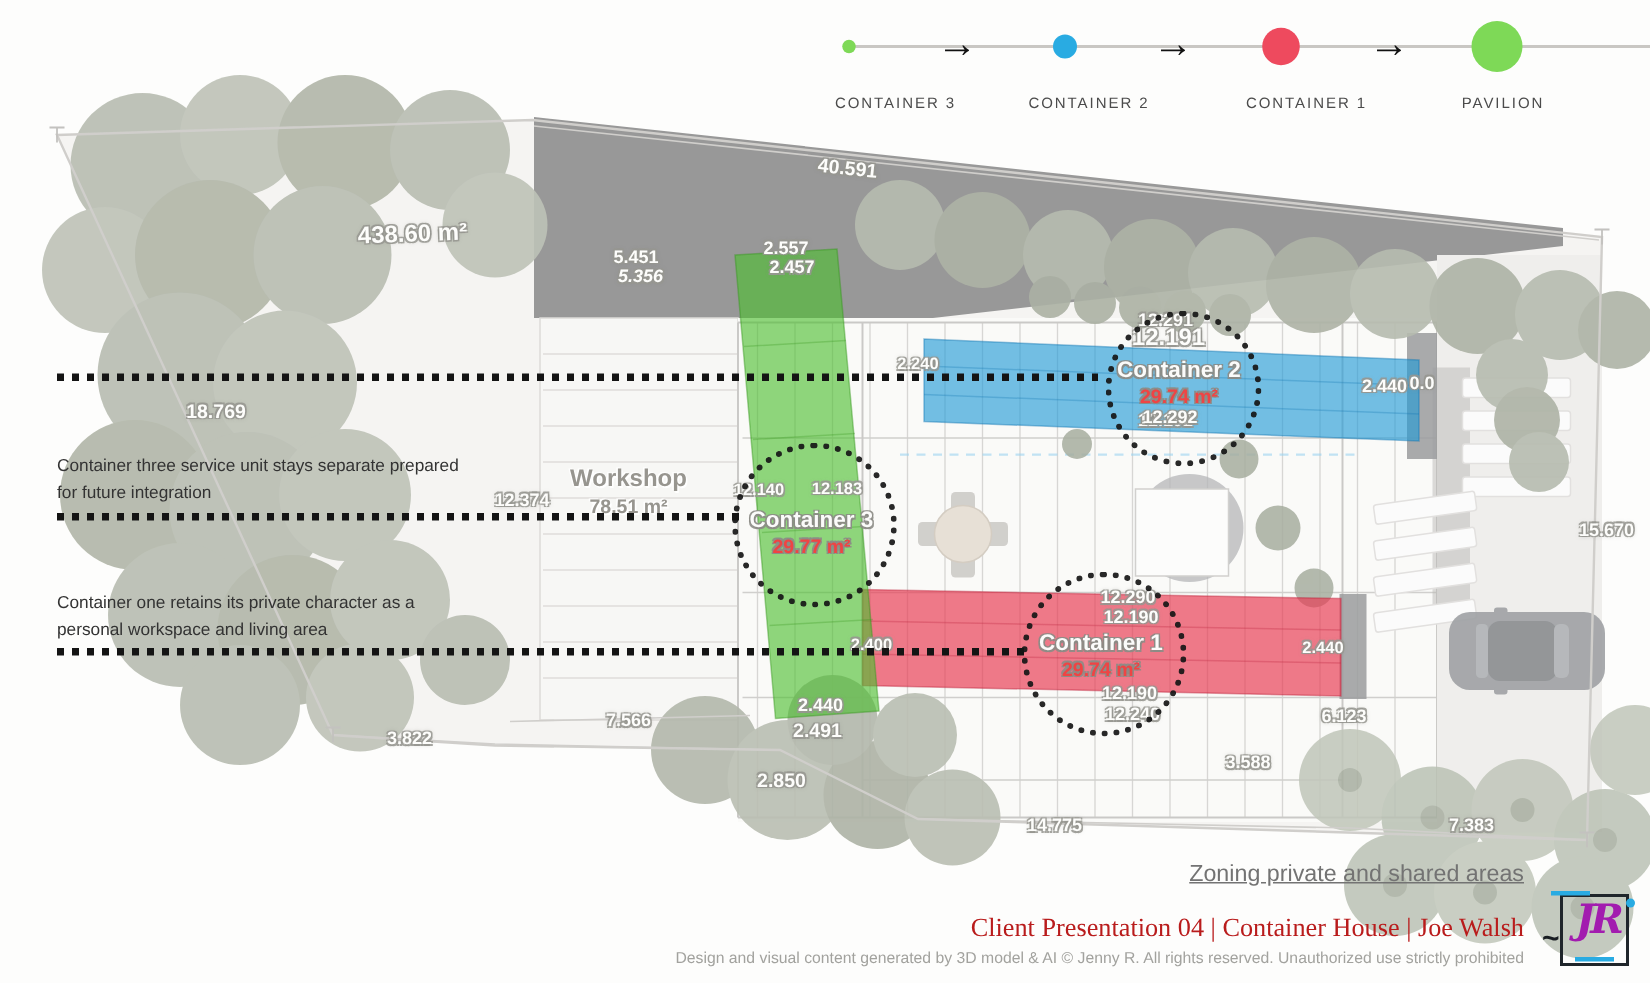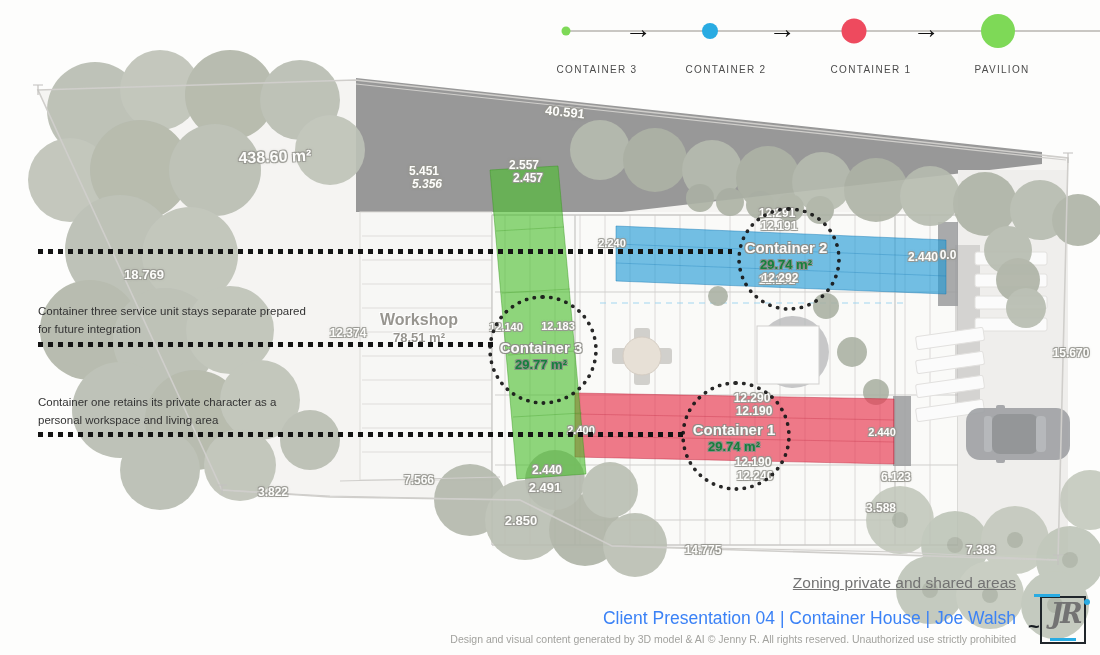--- a/index.html
+++ b/index.html
@@ -11,21 +11,21 @@
   .mlayer{position:absolute;inset:0;z-index:2;pointer-events:none;}
   .mlabel{position:absolute;white-space:nowrap;font-weight:700;color:#fdfdfb;
           text-shadow:-1px -1px 0 rgba(150,150,144,.85),1px -1px 0 rgba(150,150,144,.85),
                       -1px 1px 0 rgba(150,150,144,.85),1px 1px 0 rgba(150,150,144,.85),
                       0 0 3px rgba(130,130,124,.55);}
 
   .zone-label{position:absolute;transform:translate(-50%,-50%);text-align:center;z-index:2;white-space:nowrap;}
   .zone-name{display:block;font-size:15px;font-weight:700;color:#fbfbfa;
              text-shadow:-1px -1px 0 rgba(140,140,134,.9),1px -1px 0 rgba(140,140,134,.9),
                          -1px 1px 0 rgba(140,140,134,.9),1px 1px 0 rgba(140,140,134,.9);}
-  .zone-area{display:block;font-size:13px;font-weight:700;color:#15803d;margin-top:1px;
+  .zone-area{display:block;font-size:13px;font-weight:700;color:#ef4444;margin-top:1px;
              text-shadow:-1px -1px 0 rgba(140,140,134,.9),1px -1px 0 rgba(140,140,134,.9),
                          -1px 1px 0 rgba(140,140,134,.9),1px 1px 0 rgba(140,140,134,.9);}
   .workshop .zone-name,.workshop .zone-area{color:#97958f;
              text-shadow:-1px -1px 0 rgba(255,255,255,.9),1px 1px 0 rgba(255,255,255,.9),0 0 2px #fff;}
   .workshop .zone-name{font-size:16px;}
 
   .dotted-circle{position:absolute;border:4px dotted #161616;border-radius:50%;z-index:3;opacity:.92;}
   .dotted-line{position:absolute;height:5px;z-index:3;
                background:repeating-linear-gradient(90deg,#141414 0 5px,transparent 5px 10px);}
   .annotation{position:absolute;left:38px;width:272px;font-size:11.5px;line-height:1.55;
@@ -33,28 +33,28 @@
 
   .legend{position:absolute;left:0;top:0;width:1100px;height:90px;z-index:4;}
   .legend-line{position:absolute;left:566px;top:30px;width:534px;height:2px;background:#c9c7c3;}
   .legend-dot{position:absolute;border-radius:50%;transform:translate(-50%,-50%);}
   .legend-arrow{position:absolute;transform:translate(-50%,-54%);font-size:27px;font-weight:700;color:#121212;}
   .legend-label{position:absolute;transform:translate(-50%,0);top:64px;font-size:10px;letter-spacing:.13em;
                 color:#4b4b4b;white-space:nowrap;}
 
   .footer{position:absolute;right:84px;bottom:10px;text-align:right;z-index:4;}
   .footer-title{font-size:15.5px;color:#737373;margin-bottom:16px;text-decoration:underline;}
-  .footer-sub{font-size:17.5px;color:#3b82f6;margin-bottom:4px;}
+  .footer-sub{font-size:17.5px;color:#b91c1c;margin-bottom:4px;font-family:Liberation Serif, serif;}
   .footer-copy{font-size:10.5px;color:#a2a29e;}
 
   .logo{position:absolute;right:8px;bottom:8px;width:60px;height:56px;z-index:4;}
   .logo-box{position:absolute;left:8px;top:5px;width:42px;height:44px;border:2px solid #20262b;}
   .logo-text{position:absolute;left:10px;top:7px;width:46px;text-align:center;
              font-family:"DejaVu Serif","Liberation Serif",serif;font-style:italic;font-weight:700;
-             font-size:27px;color:#737373;letter-spacing:-3px;}
+             font-size:27px;color:#a21caf;letter-spacing:-3px;}
   .logo-flourish{position:absolute;left:-4px;top:24px;font-size:20px;color:#181d22;font-weight:700;}
   .logo-bar-top{position:absolute;left:2px;top:3px;width:26px;height:3px;background:#29ABE2;}
   .logo-bar-bottom{position:absolute;left:18px;top:47px;width:26px;height:3px;background:#29ABE2;}
   .logo-dot{position:absolute;right:2px;top:8px;width:6px;height:6px;border-radius:50%;background:#29ABE2;}
 </style>
 </head>
 <body>
 
 <div class="stage">
 
@@ -212,21 +212,21 @@
   </svg>
 
   <div class="mlayer" id="measurements">
       <span class="mlabel" style="left: 565px; top: 112px; font-size: 13px; transform: translate(-50%, -50%) rotate(6deg);">40.591</span>
       <span class="mlabel" style="left: 275px; top: 157px; font-size: 16px; transform: translate(-50%, -50%) rotate(-2deg);">438.60 m²</span>
       <span class="mlabel" style="left: 424px; top: 171px; font-size: 12px; transform: translate(-50%, -50%);">5.451</span>
       <span class="mlabel" style="left: 427px; top: 184px; font-size: 12px; transform: translate(-50%, -50%); font-style: italic;">5.356</span>
       <span class="mlabel" style="left: 524px; top: 165px; font-size: 12px; transform: translate(-50%, -50%);">2.557</span>
       <span class="mlabel" style="left: 528px; top: 178px; font-size: 12px; transform: translate(-50%, -50%);">2.457</span>
       <span class="mlabel" style="left: 777px; top: 213px; font-size: 12px; transform: translate(-50%, -50%);">12.291</span>
-      <span class="mlabel" style="left: 779px; top: 226px; font-size: 12px; transform: translate(-50%, -50%); text-align: center;">12.191</span>
+      <span class="mlabel" style="left: 779px; top: 226px; font-size: 16px; transform: translate(-50%, -50%); text-align: center;">12.191</span>
       <span class="mlabel" style="left: 612px; top: 243px; font-size: 11px; transform: translate(-50%, -50%);">2.240</span>
       <span class="mlabel" style="left: 923px; top: 257px; font-size: 12px; transform: translate(-50%, -50%);">2.440</span>
       <span class="mlabel" style="left: 948px; top: 255px; font-size: 12px; transform: translate(-50%, -50%);">0.0</span>
       <span class="mlabel" style="left: 777px; top: 280px; font-size: 12px; transform: translate(-50%, -50%);">12.192</span>
       <span class="mlabel" style="left: 780px; top: 278px; font-size: 12px; transform: translate(-50%, -50%);">12.292</span>
       <span class="mlabel" style="left: 506px; top: 327px; font-size: 11px; transform: translate(-50%, -50%);">12.140</span>
       <span class="mlabel" style="left: 558px; top: 326px; font-size: 11px; transform: translate(-50%, -50%);">12.183</span>
       <span class="mlabel" style="left: 144px; top: 274px; font-size: 13px; transform: translate(-50%, -50%);">18.769</span>
       <span class="mlabel" style="left: 348px; top: 333px; font-size: 12px; transform: translate(-50%, -50%);">12.374</span>
       <span class="mlabel" style="left: 581px; top: 430px; font-size: 11px; transform: translate(-50%, -50%);">2.400</span>
@@ -235,21 +235,21 @@
       <span class="mlabel" style="left: 753px; top: 462px; font-size: 12px; transform: translate(-50%, -50%);">12.190</span>
       <span class="mlabel" style="left: 755px; top: 476px; font-size: 12px; transform: translate(-50%, -50%);">12.240</span>
       <span class="mlabel" style="left: 882px; top: 432px; font-size: 11px; transform: translate(-50%, -50%);">2.440</span>
       <span class="mlabel" style="left: 547px; top: 470px; font-size: 12px; transform: translate(-50%, -50%);">2.440</span>
       <span class="mlabel" style="left: 545px; top: 487px; font-size: 13px; transform: translate(-50%, -50%);">2.491</span>
       <span class="mlabel" style="left: 419px; top: 480px; font-size: 12px; transform: translate(-50%, -50%);">7.566</span>
       <span class="mlabel" style="left: 521px; top: 520px; font-size: 13px; transform: translate(-50%, -50%);">2.850</span>
       <span class="mlabel" style="left: 273px; top: 492px; font-size: 12px; transform: translate(-50%, -50%);">3.822</span>
       <span class="mlabel" style="left: 703px; top: 550px; font-size: 12px; transform: translate(-50%, -50%);">14.775</span>
       <span class="mlabel" style="left: 896px; top: 477px; font-size: 12px; transform: translate(-50%, -50%);">6.123</span>
-      <span class="mlabel" style="left: 881px; top: 508px; font-size: 12px; transform: translate(-50%, -50%);">3.588</span>
+      <span class="mlabel" style="left: 832px; top: 508px; font-size: 12px; transform: translate(-50%, -50%);">3.588</span>
       <span class="mlabel" style="left: 981px; top: 550px; font-size: 12px; transform: translate(-50%, -50%);">7.383</span>
       <span class="mlabel" style="left: 1071px; top: 353px; font-size: 12px; transform: translate(-50%, -50%);">15.670</span>
     </div>
 
   <div class="zone-label" style="left:786px;top:255px;">
     <span class="zone-name">Container 2</span>
     <span class="zone-area">29.74 m²</span>
   </div>
   <div class="zone-label" style="left:541px;top:355px;">
     <span class="zone-name">Container 3</span>

